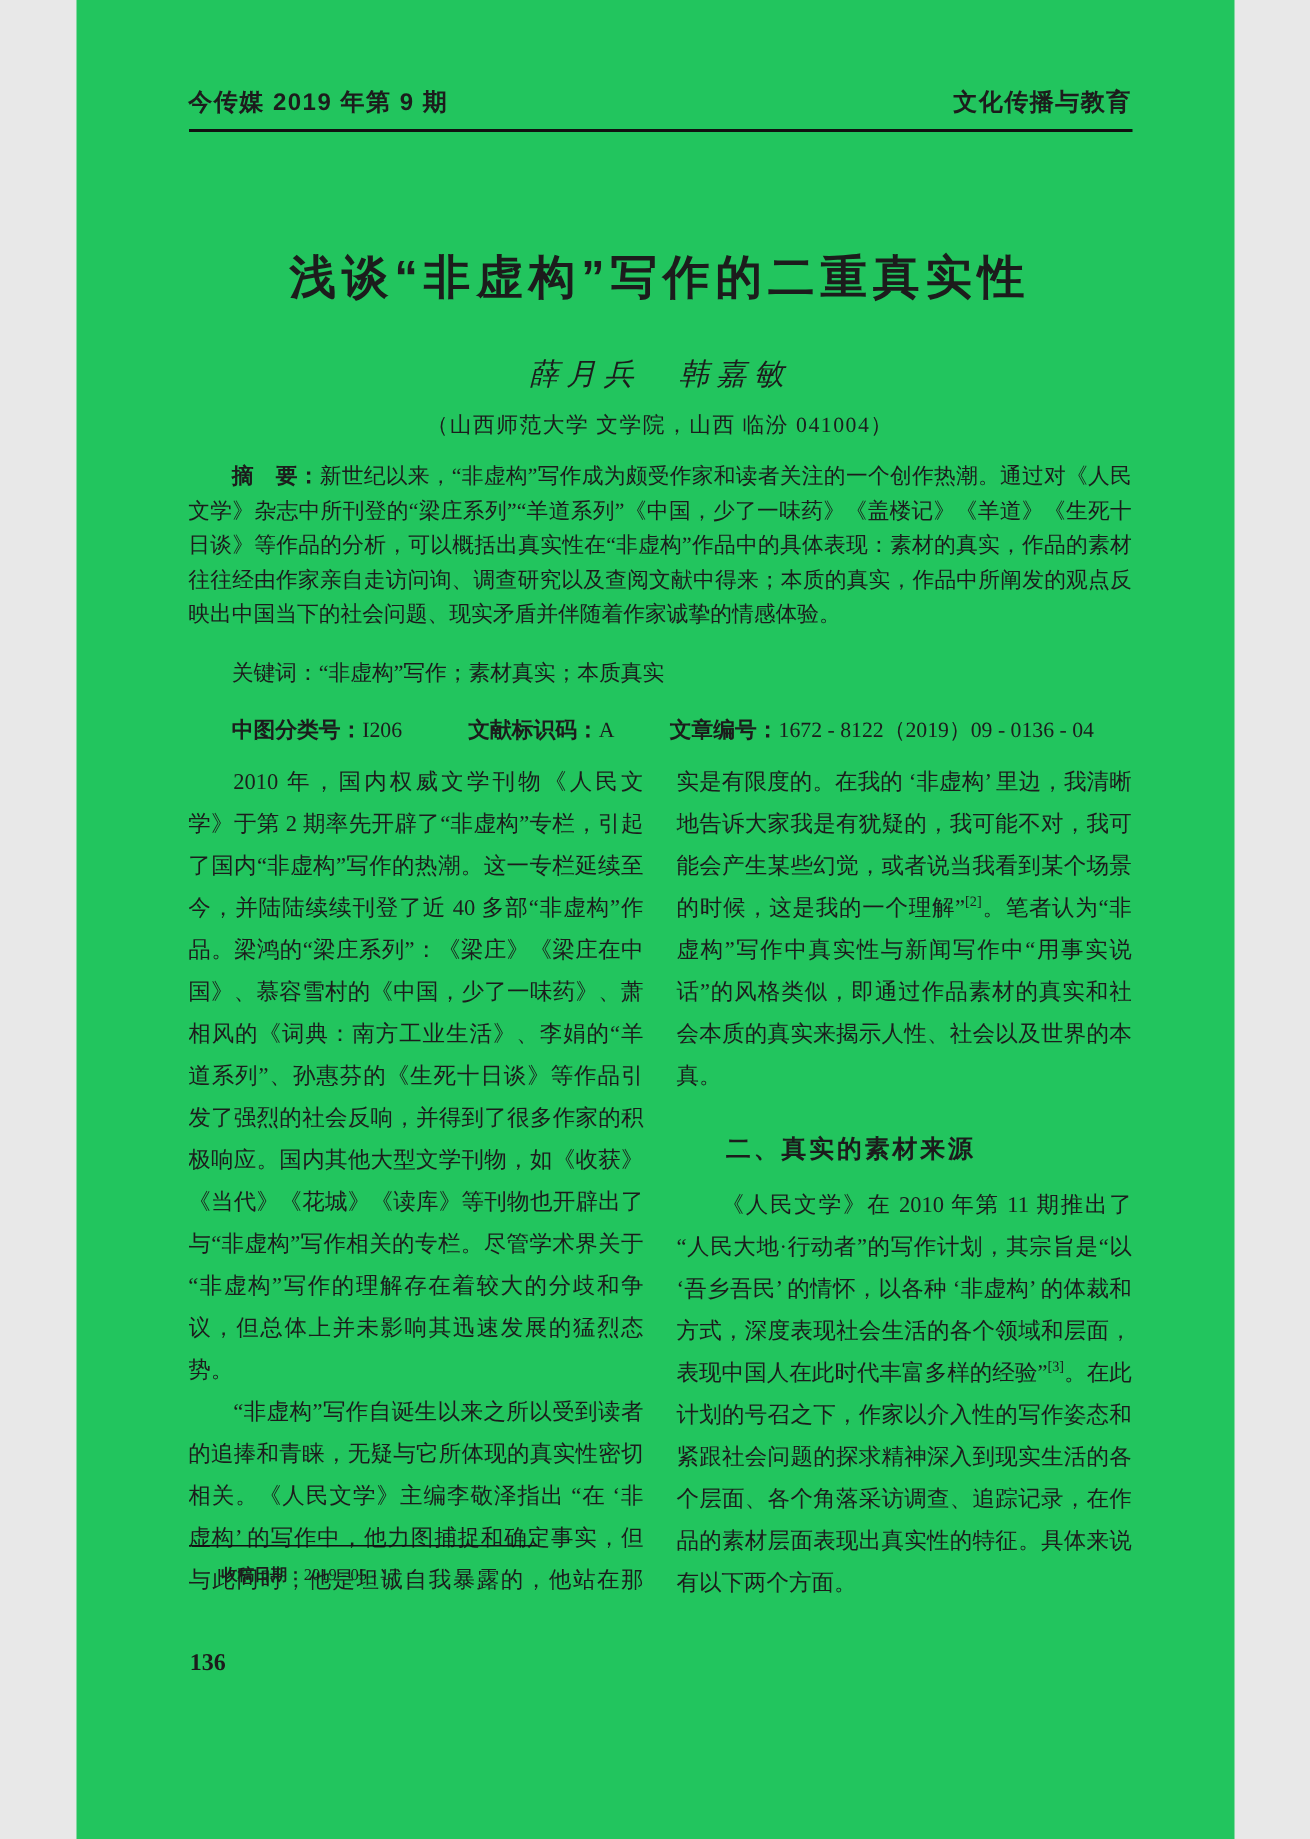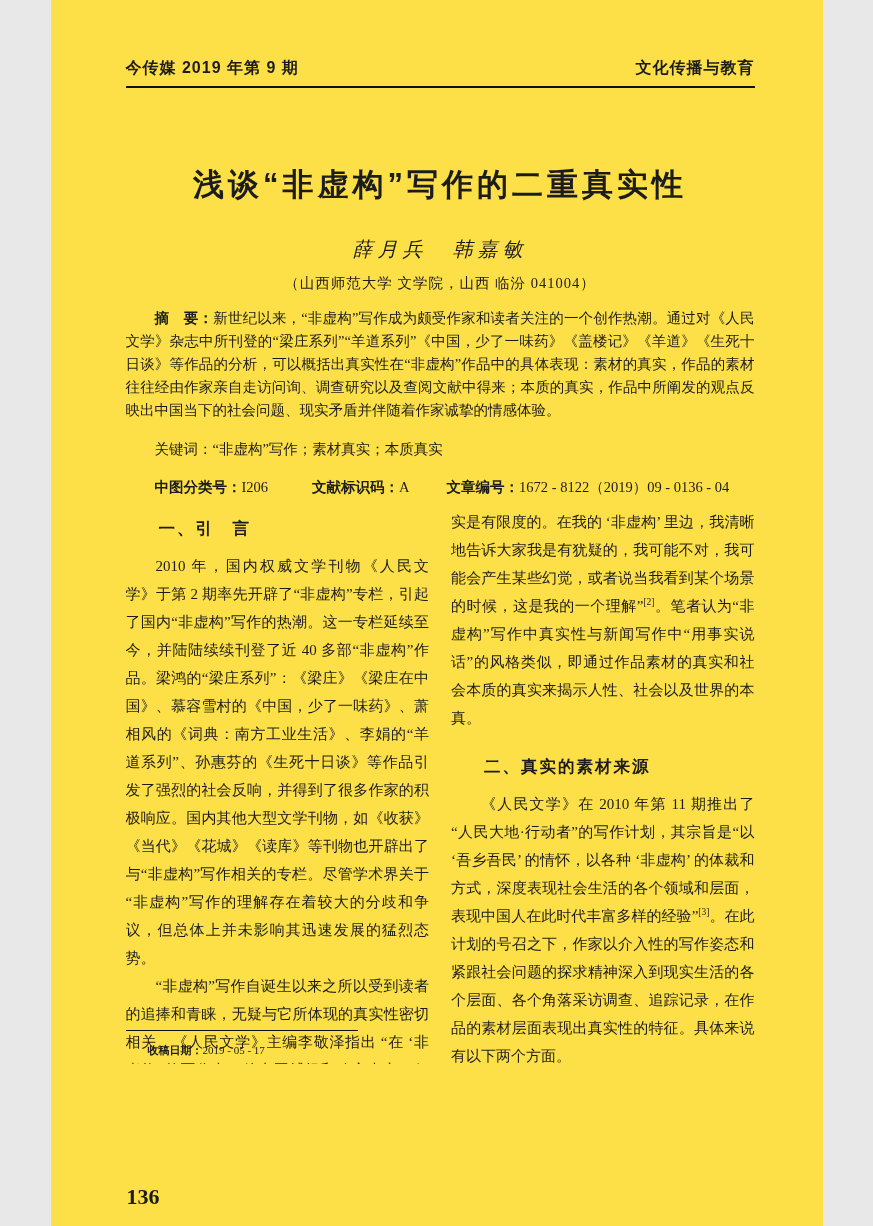--- a/index.html
+++ b/index.html
@@ -1,20 +1,20 @@
 <!DOCTYPE html>
 <html lang="zh"><head>
 <meta charset="utf-8">
 <style>
   html,body{margin:0;padding:0;background:#e8e8e8;}
   .page{
     position:relative;
     width:772px;height:1226px;
     margin:0 auto;
-    background:#fde047;
+    background:#22c55e;
     box-sizing:border-box;
     color:#1c1c1c;
     font-family:"Liberation Serif", serif;
     overflow:hidden;
   }
   .content{padding:0 68px 0 75px;}
 
   
   .running-head{
     display:flex;justify-content:space-between;align-items:flex-end;
@@ -121,23 +121,23 @@
   .fn-rule{
     width:232px;height:0;
     border-top:1.5px solid #111;
     margin-bottom:6px;
   }
   .fn{margin:0;text-indent:2em;text-align:justify;}
   .fn .lbl{font-family:"Liberation Sans", sans-serif;font-weight:bold;}
 
   .page-number{
     position:absolute;
-    left:76px;top:1184px;
+    left:76px;top:1100px;
     font-weight:bold;
-    font-size:22px;
+    font-size:16px;
   }
 </style>
 </head>
 <body>
 
 <div class="page">
   <div class="content">
 
     <div class="running-head">
       <span>今传媒 2019 年第 9 期</span>
@@ -156,21 +156,20 @@
 
     <div class="meta-row">
       <span class="kv"><span class="lbl">中图分类号：</span><span>I206</span></span>
       <span class="kv"><span class="lbl">文献标识码：</span><span>A</span></span>
       <span class="kv"><span class="lbl">文章编号：</span><span>1672 - 8122（2019）09 - 0136 - 04</span></span>
     </div>
 
     <div class="columns">
 
       <div class="col">
-        <h2 class="sec-heading">一、引　言</h2>
         <p class="para">2010 年，国内权威文学刊物《人民文学》于第 2 期率先开辟了“非虚构”专栏，引起了国内“非虚构”写作的热潮。这一专栏延续至今，并陆陆续续刊登了近 40 多部“非虚构”作品。梁鸿的“梁庄系列”：《梁庄》《梁庄在中国》、慕容雪村的《中国，少了一味药》、萧相风的《词典：南方工业生活》、李娟的“羊道系列”、孙惠芬的《生死十日谈》等作品引发了强烈的社会反响，并得到了很多作家的积极响应。国内其他大型文学刊物，如《收获》《当代》《花城》《读库》等刊物也开辟出了与“非虚构”写作相关的专栏。尽管学术界关于“非虚构”写作的理解存在着较大的分歧和争议，但总体上并未影响其迅速发展的猛烈态势。</p>
         <p class="para"><span>“非虚构”写作自诞生以来之所以受到读者的追捧和青睐，无疑与它所体现的真实性密切相关。《人民文学》主编李敬泽指出 “在 ‘非虚构’ 的写作中，他力图捕捉和确定事实，但与此同时，他是坦诚自我暴露的，他站在那里，把他作为个人的有限性暴露给大家，从而建立一种 ‘真实感’”</span><sup class="ref">[1]</sup><span>。同时作家梁鸿也认识到 “‘非虚构’ 还是真实，只不过说我的真</span></p>
       </div>
 
       <div class="col">
         <p class="para no-indent"><span>实是有限度的。在我的 ‘非虚构’ 里边，我清晰地告诉大家我是有犹疑的，我可能不对，我可能会产生某些幻觉，或者说当我看到某个场景的时候，这是我的一个理解”</span><sup class="ref">[2]</sup><span>。笔者认为“非虚构”写作中真实性与新闻写作中“用事实说话”的风格类似，即通过作品素材的真实和社会本质的真实来揭示人性、社会以及世界的本真。</span></p>
         <h2 class="sec-heading second">二、真实的素材来源</h2>
         <p class="para"><span>《人民文学》在 2010 年第 11 期推出了“人民大地·行动者”的写作计划，其宗旨是“以 ‘吾乡吾民’ 的情怀，以各种 ‘非虚构’ 的体裁和方式，深度表现社会生活的各个领域和层面，表现中国人在此时代丰富多样的经验”</span><sup class="ref">[3]</sup><span>。在此计划的号召之下，作家以介入性的写作姿态和紧跟社会问题的探求精神深入到现实生活的各个层面、各个角落采访调查、追踪记录，在作品的素材层面表现出真实性的特征。具体来说有以下两个方面。</span></p>
         <h3 class="sub-heading">（一） 走访调查</h3>
 

